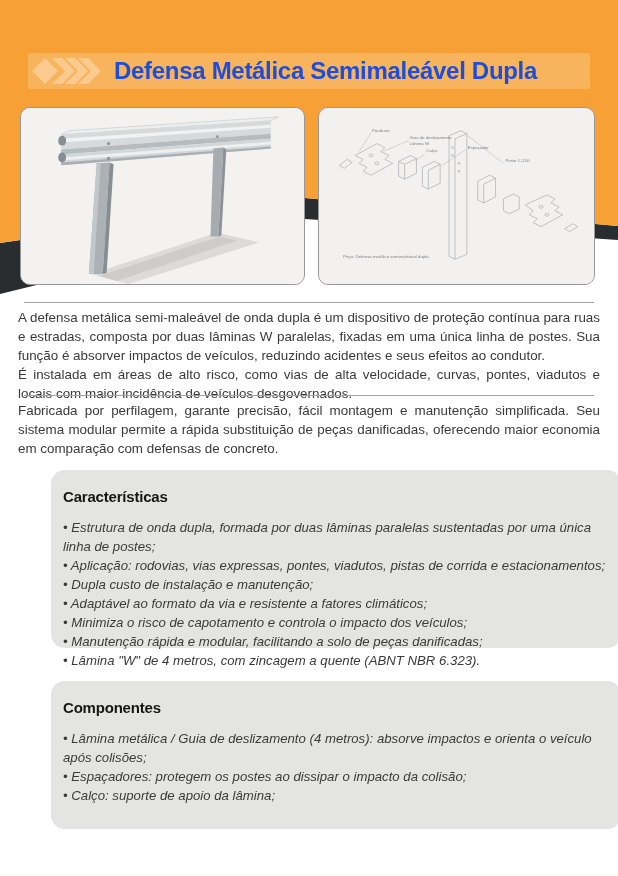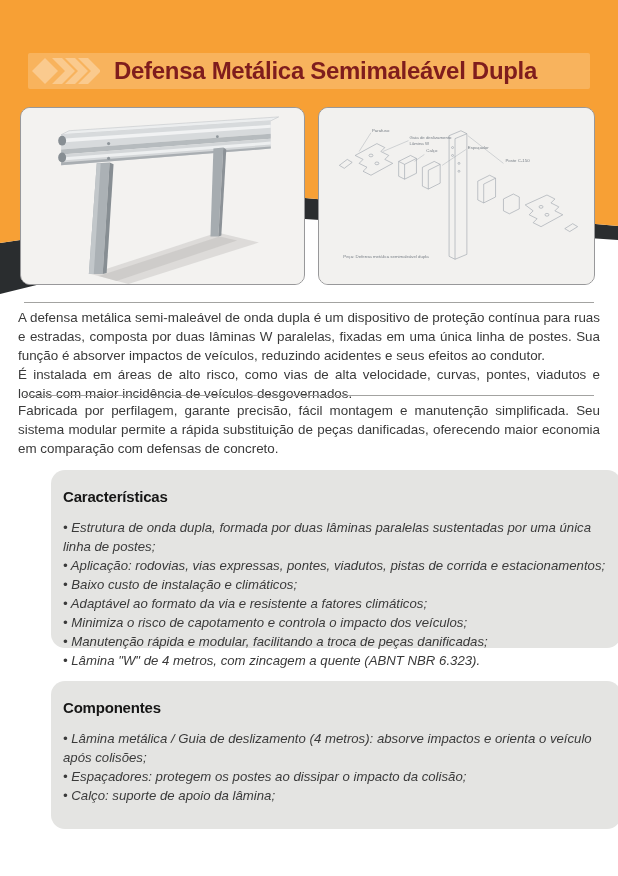--- a/index.html
+++ b/index.html
@@ -11,21 +11,21 @@
   }
   
   .header-bg{position:absolute;top:0;left:0;width:618px;height:300px;}
   .title-bar{
     position:absolute;left:28px;top:53px;width:562px;height:36px;
     background:rgba(255,255,255,0.20);border-radius:2px;
     display:flex;align-items:center;
   }
   .chevrons{margin-left:4px;flex:0 0 auto;}
   .page-title{
-    margin:0 0 0 14px;color:#7f1d1d;font-size:24px;font-weight:bold;
+    margin:0 0 0 14px;color:#1d4ed8;font-size:24px;font-weight:bold;
     letter-spacing:-0.3px;white-space:nowrap;
   }
   
   .card{
     position:absolute;top:107px;height:178px;background:#F1F0EE;
     border:1px solid #98989a;border-radius:10px;overflow:hidden;
     box-sizing:border-box;
   }
   .card.photo{left:20px;width:285px;}
   .card.diagram{left:318px;width:277px;}
@@ -173,24 +173,24 @@
 <div class="rule r2"></div>
 <div class="intro block2">
   <p>Fabricada por perfilagem, garante precisão, fácil montagem e manutenção simplificada. Seu sistema modular permite a rápida substituição de peças danificadas, oferecendo maior economia em comparação com defensas de concreto.</p>
 </div>
 
 <section class="infobox caracteristicas">
   <h2>Características</h2>
   <ul>
       <li>Estrutura de onda dupla, formada por duas lâminas paralelas sustentadas por uma única linha de postes;</li>
       <li>Aplicação: rodovias, vias expressas, pontes, viadutos, pistas de corrida e estacionamentos;</li>
-      <li>Baixo custo de instalação e climáticos;</li>
+      <li>Dupla custo de instalação e manutenção;</li>
       <li>Adaptável ao formato da via e resistente a fatores climáticos;</li>
       <li>Minimiza o risco de capotamento e controla o impacto dos veículos;</li>
-      <li>Manutenção rápida e modular, facilitando a troca de peças danificadas;</li>
+      <li>Manutenção rápida e modular, facilitando a solo de peças danificadas;</li>
       <li>Lâmina "W" de 4 metros, com zincagem a quente (ABNT NBR 6.323).</li>
     </ul>
 </section>
 
 <section class="infobox componentes">
   <h2>Componentes</h2>
   <ul>
       <li>Lâmina metálica / Guia de deslizamento (4 metros): absorve impactos e orienta o veículo após colisões;</li>
       <li>Espaçadores: protegem os postes ao dissipar o impacto da colisão;</li>
       <li>Calço: suporte de apoio da lâmina;</li>

